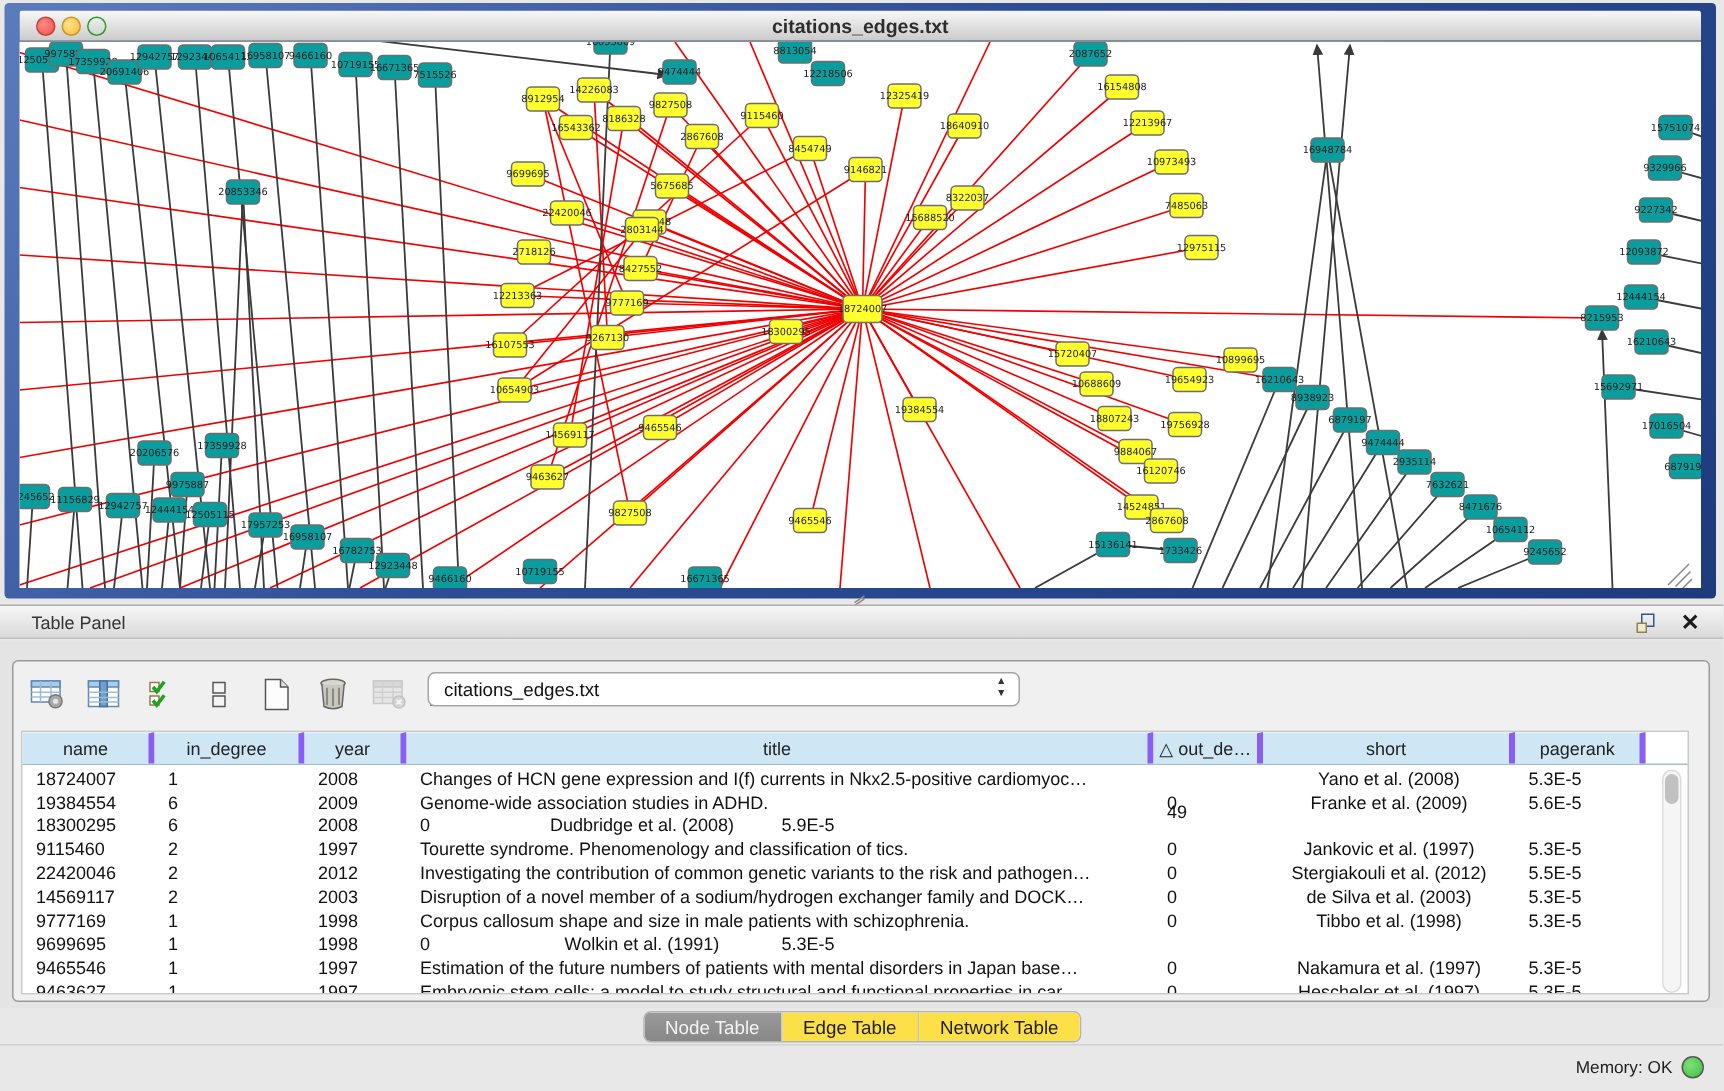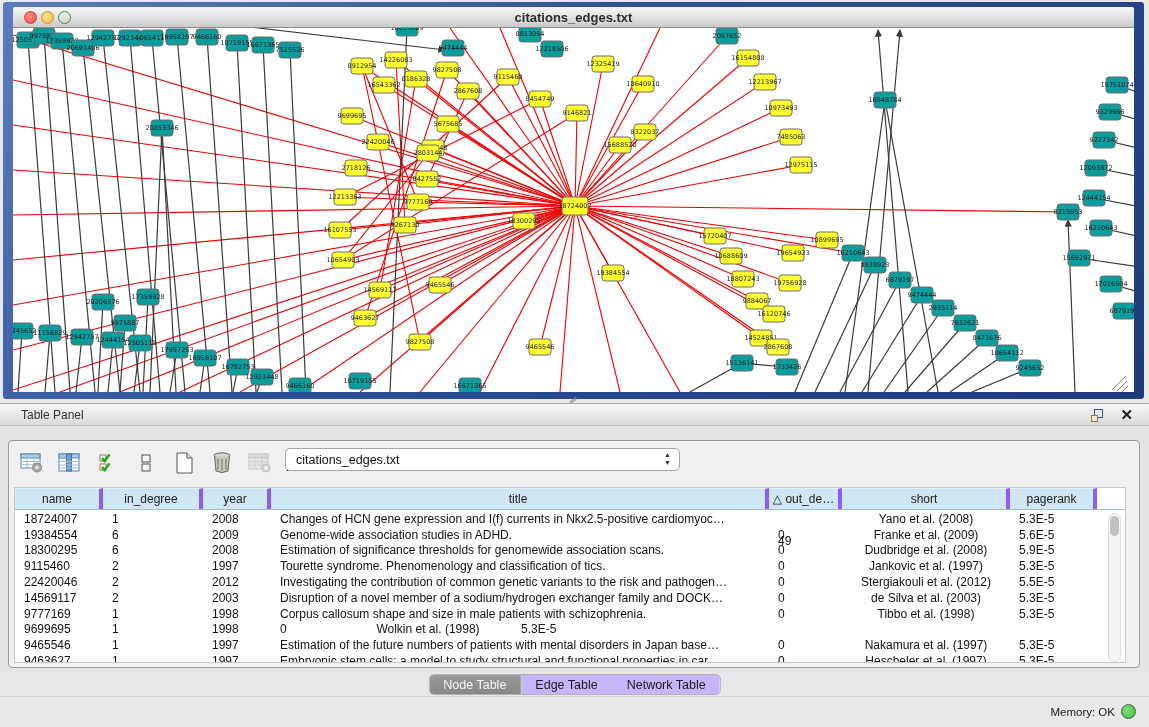--- a/index.html
+++ b/index.html
@@ -52,21 +52,21 @@
   .drow { display:flex; height:15.8px; align-items:center; }
   .dcell { font-size:12px; color:#111; overflow:hidden; white-space:nowrap; padding-left:9px; }
   .dcell.center { text-align:center; padding-left:0; }
   #vscroll { position:absolute; right:4px; top:25px; width:13px; height:149px; background:#f5f5f5;
     border:1px solid #dcdcdc; border-radius:7px; }
   #vthumb { position:absolute; left:1px; top:2px; width:9px; height:20px; background:#c1c1c1; border-radius:5px; }
 
   
   #tabs { position:absolute; left:50%; top:674px; transform:translateX(-50%); display:flex; height:21px;
     border:1px solid #b3b3b3; border-radius:5px; overflow:hidden; background:#fdfdfd; }
-  .tab { font-size:12.5px; padding:0 14px; display:flex; align-items:center; color:#1d1d1d; border-right:1px solid #c4c4c4; background:#c4b5fd; }
+  .tab { font-size:12.5px; padding:0 14px; display:flex; align-items:center; color:#1d1d1d; border-right:1px solid #c4c4c4; background:#fde047; }
   .tab:last-child { border-right:none; }
   .tab.sel { background:linear-gradient(#9a9a9a,#878787); color:#f4f4f4; }
 
   
   #statusbar { position:absolute; left:0; top:696px; width:1149px; height:31px; border-top:1px solid #d2d2d2; }
   #mem-label { position:absolute; right:34px; top:9px; font-size:11.5px; color:#222; }
   #mem-dot { position:absolute; right:13px; top:7px; width:15px; height:15px; border-radius:50%;
     background:radial-gradient(circle at 5px 5px,#7fe07a,#3cbf3c); border:1.5px solid #565656; }
 </style>
 </head>
@@ -752,21 +752,20 @@
             <div class="dcell" style="width: 68px;">2009</div>
             <div class="dcell" style="width: 498px;">Genome-wide association studies in ADHD.</div>
             <div class="dcell" style="width: 73px;">0</div>
             <div class="dcell center" style="width: 168px;">Franke et al. (2009)</div>
             <div class="dcell" style="width: 87px;">5.6E-5</div>
           </div>
           <div class="drow">
             <div class="dcell" style="width: 88px;">18300295</div>
             <div class="dcell" style="width: 100px;">6</div>
             <div class="dcell" style="width: 68px;">2008</div>
-            <div class="dcell" style="width: 498px;">Estimation of significance thresholds for genomewide association scans.</div>
             <div class="dcell" style="width: 73px;">0</div>
             <div class="dcell center" style="width: 168px;">Dudbridge et al. (2008)</div>
             <div class="dcell" style="width: 87px;">5.9E-5</div>
           </div>
           <div class="drow">
             <div class="dcell" style="width: 88px;">9115460</div>
             <div class="dcell" style="width: 100px;">2</div>
             <div class="dcell" style="width: 68px;">1997</div>
             <div class="dcell" style="width: 498px;">Tourette syndrome. Phenomenology and classification of tics.</div>
             <div class="dcell" style="width: 73px;">0</div>
@@ -798,21 +797,21 @@
             <div class="dcell" style="width: 498px;">Corpus callosum shape and size in male patients with schizophrenia.</div>
             <div class="dcell" style="width: 73px;">0</div>
             <div class="dcell center" style="width: 168px;">Tibbo et al. (1998)</div>
             <div class="dcell" style="width: 87px;">5.3E-5</div>
           </div>
           <div class="drow">
             <div class="dcell" style="width: 88px;">9699695</div>
             <div class="dcell" style="width: 100px;">1</div>
             <div class="dcell" style="width: 68px;">1998</div>
             <div class="dcell" style="width: 73px;">0</div>
-            <div class="dcell center" style="width: 168px;">Wolkin et al. (1998)</div>
+            <div class="dcell center" style="width: 168px;">Wolkin et al. (1991)</div>
             <div class="dcell" style="width: 87px;">5.3E-5</div>
           </div>
           <div class="drow">
             <div class="dcell" style="width: 88px;">9465546</div>
             <div class="dcell" style="width: 100px;">1</div>
             <div class="dcell" style="width: 68px;">1997</div>
             <div class="dcell" style="width: 498px;">Estimation of the future numbers of patients with mental disorders in Japan base…</div>
             <div class="dcell" style="width: 73px;">0</div>
             <div class="dcell center" style="width: 168px;">Nakamura et al. (1997)</div>
             <div class="dcell" style="width: 87px;">5.3E-5</div>

